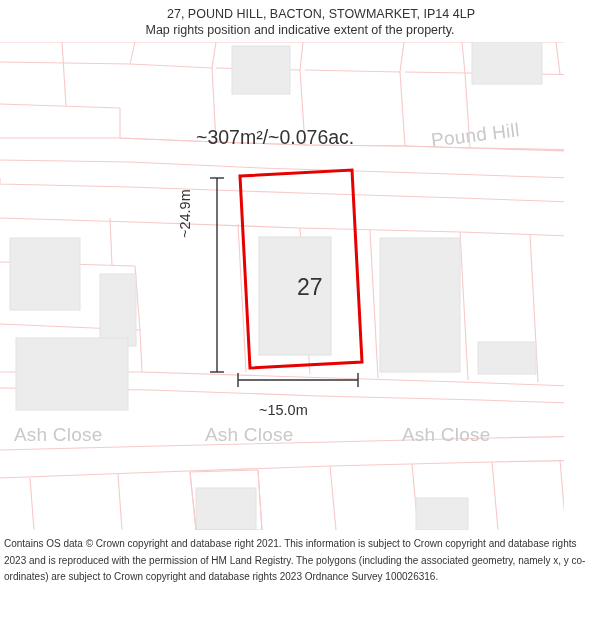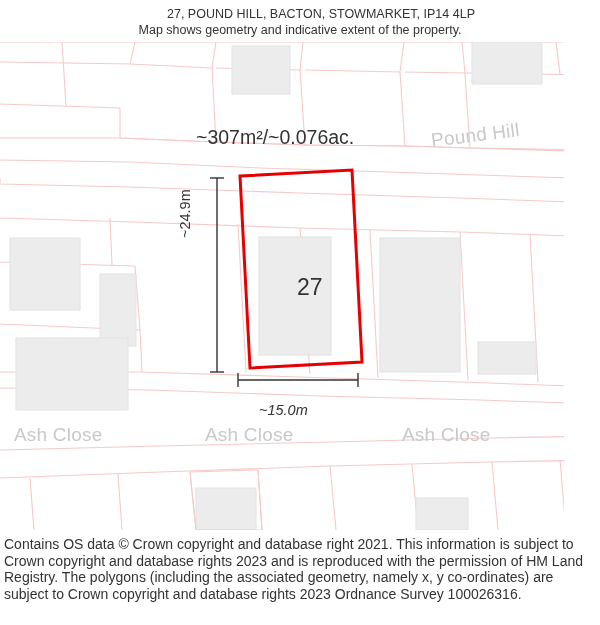--- a/index.html
+++ b/index.html
@@ -98,47 +98,46 @@
     transform-origin: left top;
     white-space: nowrap;
   }
   .dim-horizontal {
     position: absolute;
     left: 259px;
     top: 360px;
     font-size: 14.5px;
     color: #333333;
     white-space: nowrap;
-    font-style: italic;
   }
 
   
   .footer {
     position: absolute;
     left: 0;
     top: 536px;
     width: 600px;
     padding: 0 4px;
     box-sizing: border-box;
   }
   .footer p {
     margin: 0;
-    font-size: 14px;
+    font-size: 10px;
     line-height: 16.5px;
     color: #333333;
   }
 </style>
 </head>
 <body>
 
 <div class="page">
 
   <div class="header">
     <div class="title">27, POUND HILL, BACTON, STOWMARKET, IP14 4LP</div>
-    <div class="subtitle">Map shows geometry and indicative extent of the property.</div>
+    <div class="subtitle">Map rights position and indicative extent of the property.</div>
   </div>
 
   <div class="map">
 
     <svg width="600" height="488" viewBox="0 0 600 488" xmlns="http://www.w3.org/2000/svg">
       <g stroke="#f7c9c9" stroke-width="1.1" fill="none">
 
         <path d="M0 0 L600 0"></path>
         <path d="M0 20 L130 22 L135 0"></path>
         <path d="M0 62 L120 66"></path>

